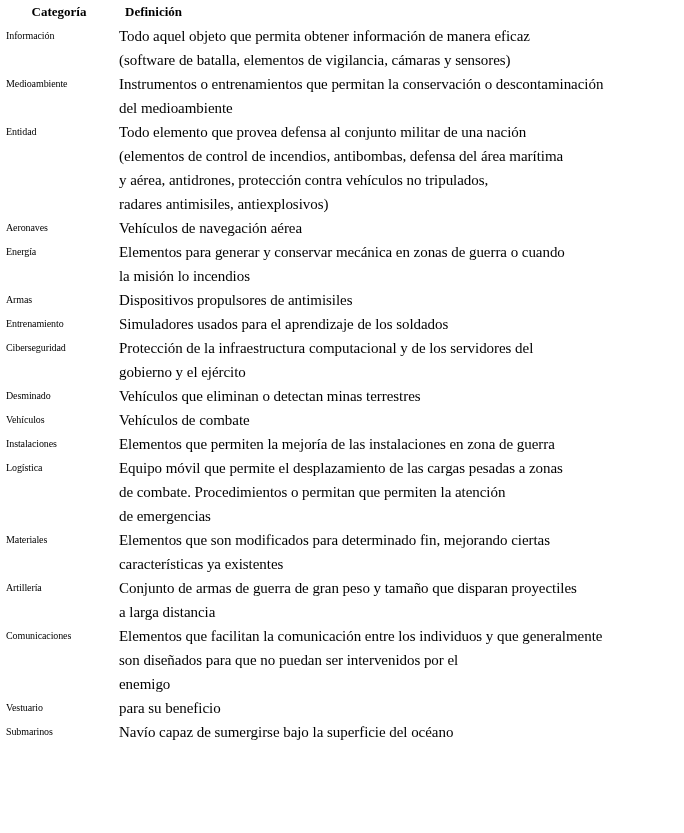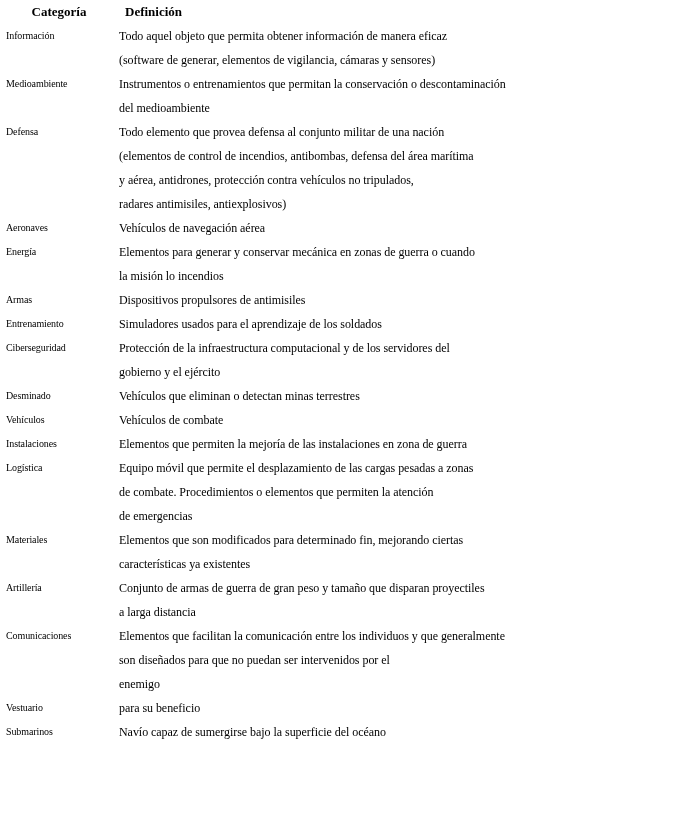--- a/index.html
+++ b/index.html
@@ -60,21 +60,21 @@
     width: 119px;
     padding-left: 6px;
     box-sizing: border-box;
     font-size: 10px;
     line-height: 24px;
     white-space: nowrap;
     letter-spacing: -0.1px;
   }
   .cell-definition {
     flex: 1 1 auto;
-    font-size: 12px;
+    font-size: 15px;
     line-height: 24px;
   }
   .def-line {
     display: block;
     white-space: nowrap;
     letter-spacing: -0.05px;
   }
 </style>
 </head>
 <body>
@@ -84,32 +84,32 @@
   <div class="table-header">
     <div class="header-cell header-category">Categoría</div>
     <div class="header-cell header-definition">Definición</div>
   </div>
 
   <div class="table-body">
       <div class="row">
         <div class="cell-category">Información</div>
         <div class="cell-definition">
           <span class="def-line">Todo aquel objeto que permita obtener información de manera eficaz</span>
-          <span class="def-line">(software de generar, elementos de vigilancia, cámaras y sensores)</span>
+          <span class="def-line">(software de batalla, elementos de vigilancia, cámaras y sensores)</span>
         </div>
       </div>
       <div class="row">
         <div class="cell-category">Medioambiente</div>
         <div class="cell-definition">
           <span class="def-line">Instrumentos o entrenamientos que permitan la conservación o descontaminación</span>
           <span class="def-line">del medioambiente</span>
         </div>
       </div>
       <div class="row">
-        <div class="cell-category">Defensa</div>
+        <div class="cell-category">Entidad</div>
         <div class="cell-definition">
           <span class="def-line">Todo elemento que provea defensa al conjunto militar de una nación</span>
           <span class="def-line">(elementos de control de incendios, antibombas, defensa del área marítima</span>
           <span class="def-line">y aérea, antidrones, protección contra vehículos no tripulados,</span>
           <span class="def-line">radares antimisiles, antiexplosivos)</span>
         </div>
       </div>
       <div class="row">
         <div class="cell-category">Aeronaves</div>
         <div class="cell-definition">
@@ -157,21 +157,21 @@
       <div class="row">
         <div class="cell-category">Instalaciones</div>
         <div class="cell-definition">
           <span class="def-line">Elementos que permiten la mejoría de las instalaciones en zona de guerra</span>
         </div>
       </div>
       <div class="row">
         <div class="cell-category">Logística</div>
         <div class="cell-definition">
           <span class="def-line">Equipo móvil que permite el desplazamiento de las cargas pesadas a zonas</span>
-          <span class="def-line">de combate. Procedimientos o elementos que permiten la atención</span>
+          <span class="def-line">de combate. Procedimientos o permitan que permiten la atención</span>
           <span class="def-line">de emergencias</span>
         </div>
       </div>
       <div class="row">
         <div class="cell-category">Materiales</div>
         <div class="cell-definition">
           <span class="def-line">Elementos que son modificados para determinado fin, mejorando ciertas</span>
           <span class="def-line">características ya existentes</span>
         </div>
       </div>

